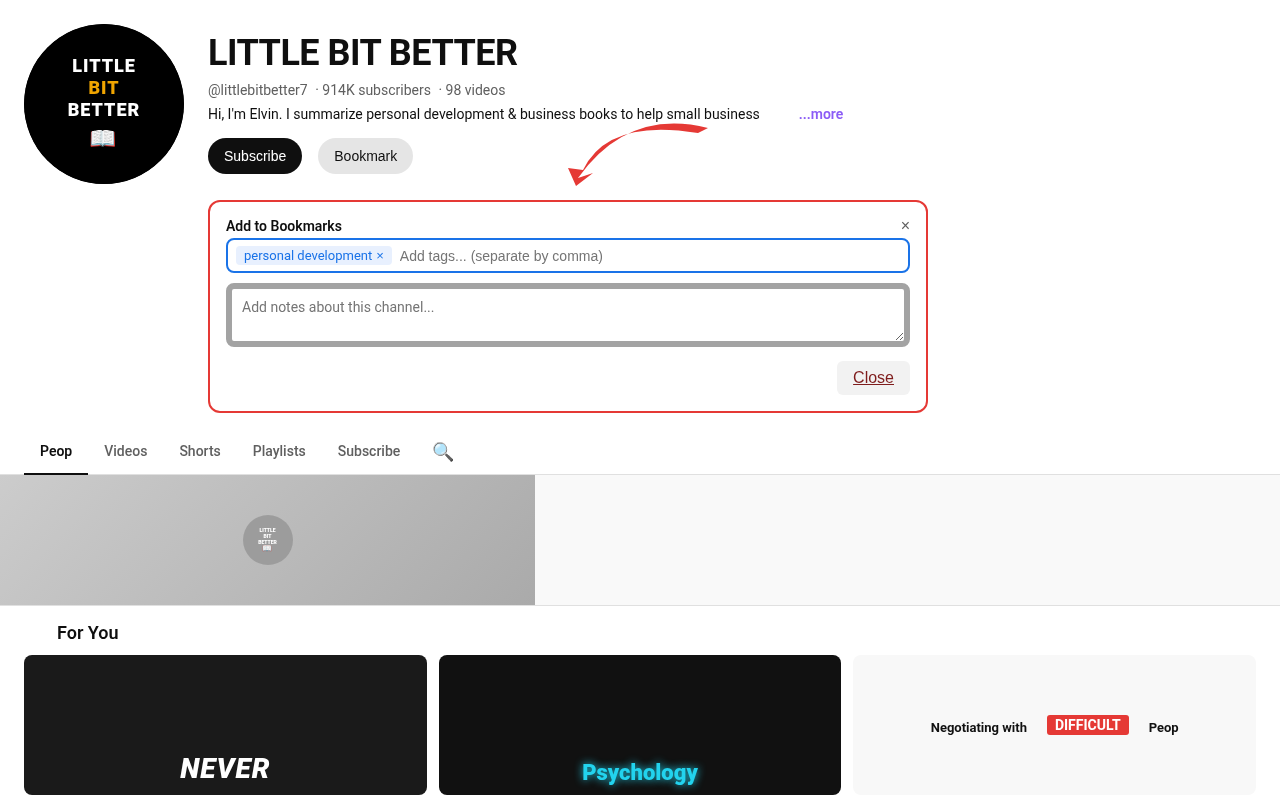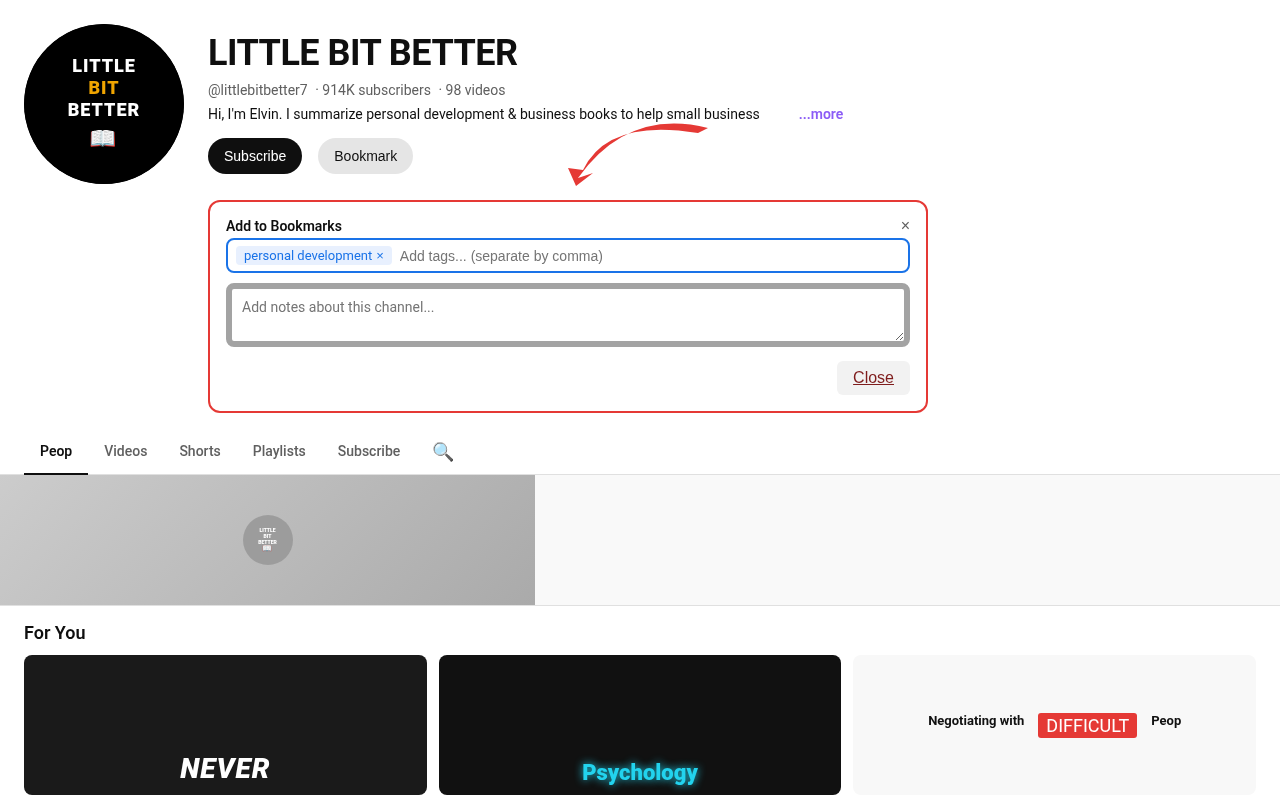--- a/index.html
+++ b/index.html
@@ -300,20 +300,21 @@
 
     
     .for-you-section {
       padding: 16px 24px 0;
     }
 
     .section-title {
       font-size: 18px;
       font-weight: 600;
       margin-bottom: 12px;
+      margin-left: 33px;
     }
 
     .video-grid {
       display: flex;
       gap: 12px;
     }
 
     .video-card {
       flex: 1;
       overflow: hidden;
@@ -371,31 +372,31 @@
       color: #111;
       text-align: center;
       padding: 8px;
       flex-direction: column;
       gap: 6px;
     }
 
     .difficult-badge {
       background: #e53935;
       color: #fff;
-      font-size: 18px;
-      font-weight: 400;
+      font-size: 14px;
+      font-weight: 700;
       padding: 2px 8px;
       border-radius: 3px;
       display: inline-block;
     }
 
     .negotiate-row {
       display: flex;
-      align-items: flex-start;
-      gap: 14px;
+      align-items: flex-end;
+      gap: 20px;
       flex-wrap: wrap;
       justify-content: center;
     }
 
     
     .red-arrow {
       position: absolute;
       top: -20px;
       left: 340px;
       width: 180px;

